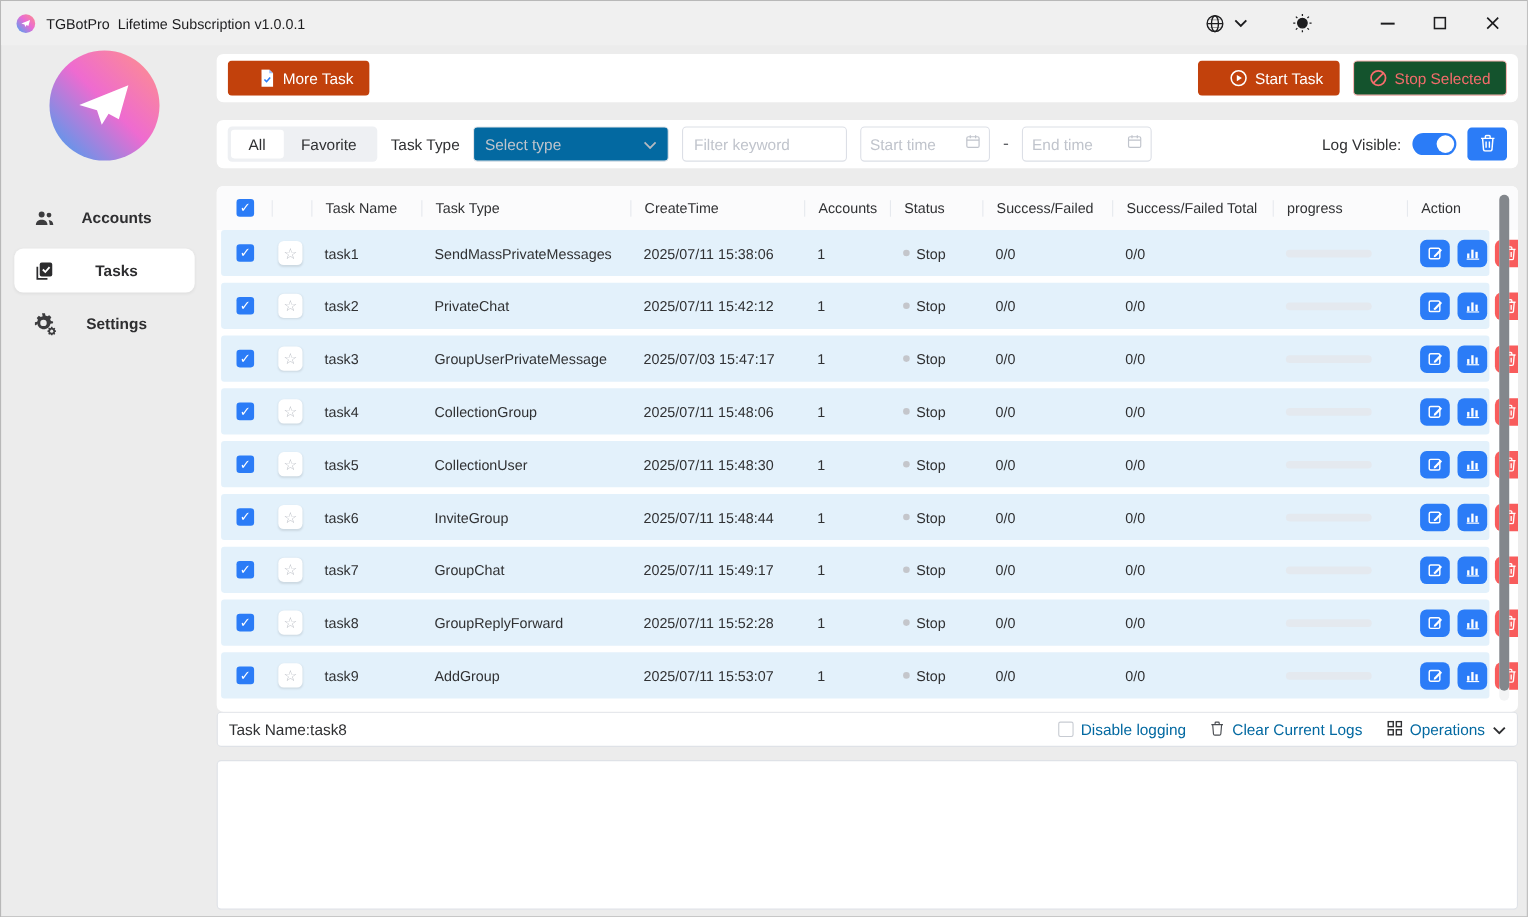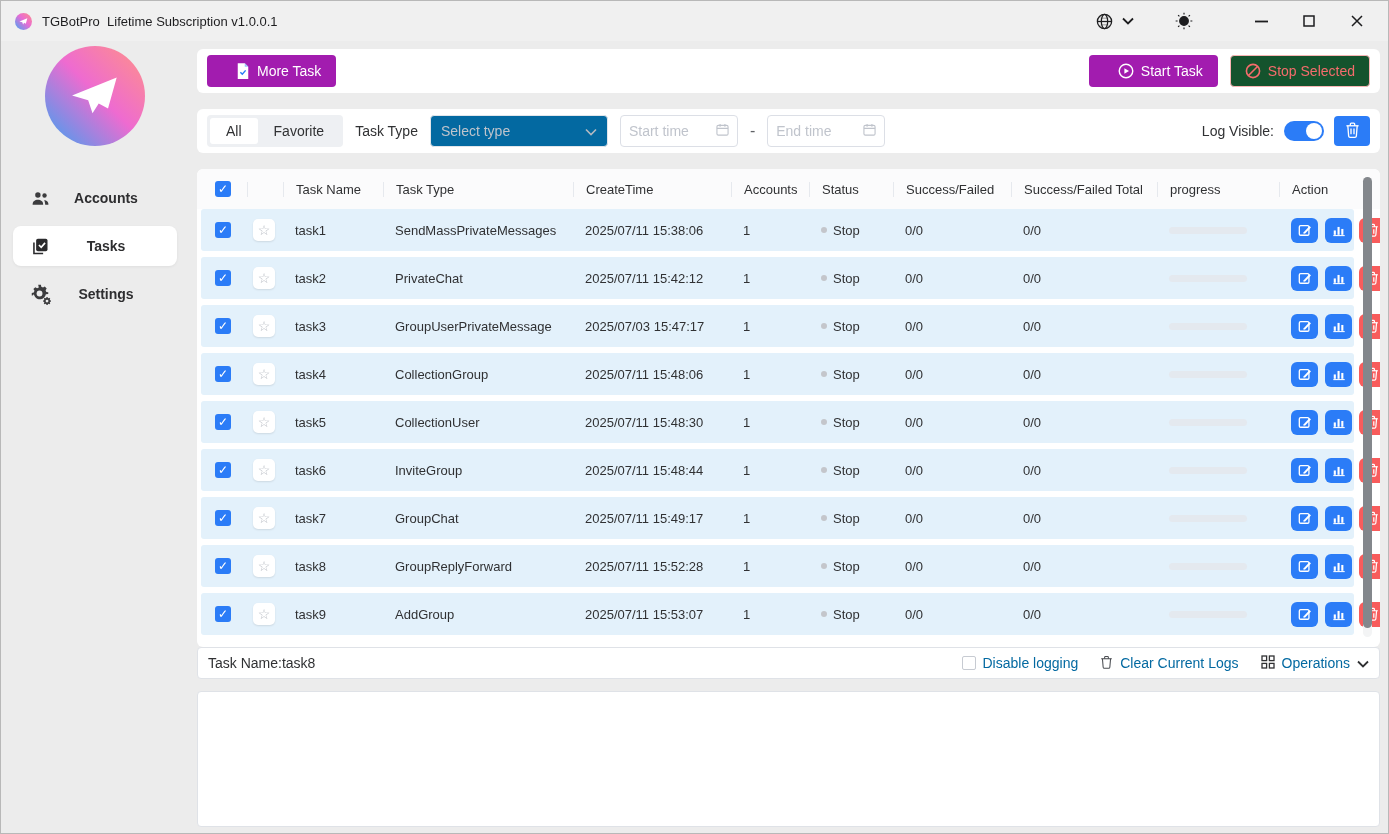--- a/index.html
+++ b/index.html
@@ -38,21 +38,21 @@
 
   
   .content { flex:1; min-width:0; padding:8px 8px 6px 8px; display:flex; flex-direction:column; }
   .panel { background:#fff; border-radius:6px; }
 
   
   .toolbar { height:44px; display:flex; align-items:center; padding:0 10px; }
   .btn { display:inline-flex; align-items:center; gap:7px; font-size:14px; border-radius:4px;
     height:32px; padding:0 14px; cursor:pointer; border:1px solid transparent; background:#fff; }
   .btn svg { display:block; }
-  .btn-blue { background:#a21caf; color:#fff;padding-left:28px; }
+  .btn-blue { background:#c2410c; color:#fff;padding-left:28px; }
   .btn-red-outline { background:#14532d; color:#f56c6c; border:1px solid #f9b4b4; }
   .toolbar-right { margin-left:auto; display:flex; align-items:center; gap:12px;border-radius:16px; }
 
   
   .filterbar { height:44px; margin-top:16px; display:flex; align-items:center; padding:0 10px; gap:12px; }
   .seg { background:#eef0f3; border-radius:4px; padding:3px; display:flex; align-items:center; height:32px; }
   .seg-item { font-size:14px; padding:0 16px; height:26px; display:flex; align-items:center;
     border-radius:3px; color:#303133; cursor:pointer; }
   .seg-item.active { background:#fff; }
   .lbl { font-size:14px; color:#303133; }
@@ -258,20 +258,21 @@
         </div>
         <span class="lbl">Task Type</span>
         <div class="select">
           <span class="ph">Select type</span>
           <span>
             <svg width="12" height="8" viewBox="0 0 12 8" fill="none" stroke="#b4b9c0" stroke-width="1.6">
                 <path d="M1 1.5 L6 6.5 L11 1.5"></path>
               </svg>
           </span>
         </div>
+        <input class="input kw" placeholder="Filter keyword" style="">
         <div class="date-box">
           <span class="ph">Start time</span>
           <span>
             <svg width="13" height="13" viewBox="0 0 14 14" fill="none" stroke="#c0c4cc" stroke-width="1.2">
                 <rect x="1" y="2.5" width="12" height="10.5" rx="1.5"></rect>
                 <path d="M1 5.8h12M4.4 1v3M9.6 1v3"></path>
               </svg>
           </span>
         </div>
         <span class="dash">-</span>

